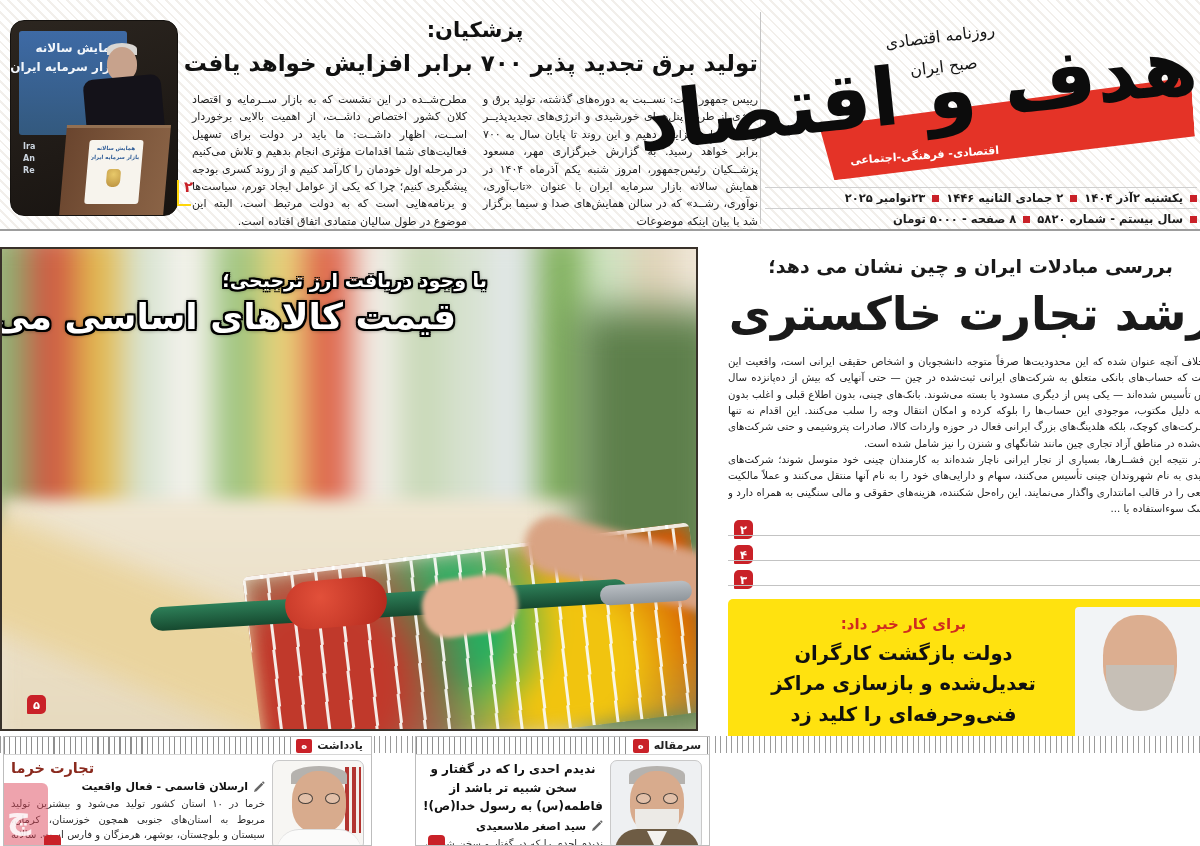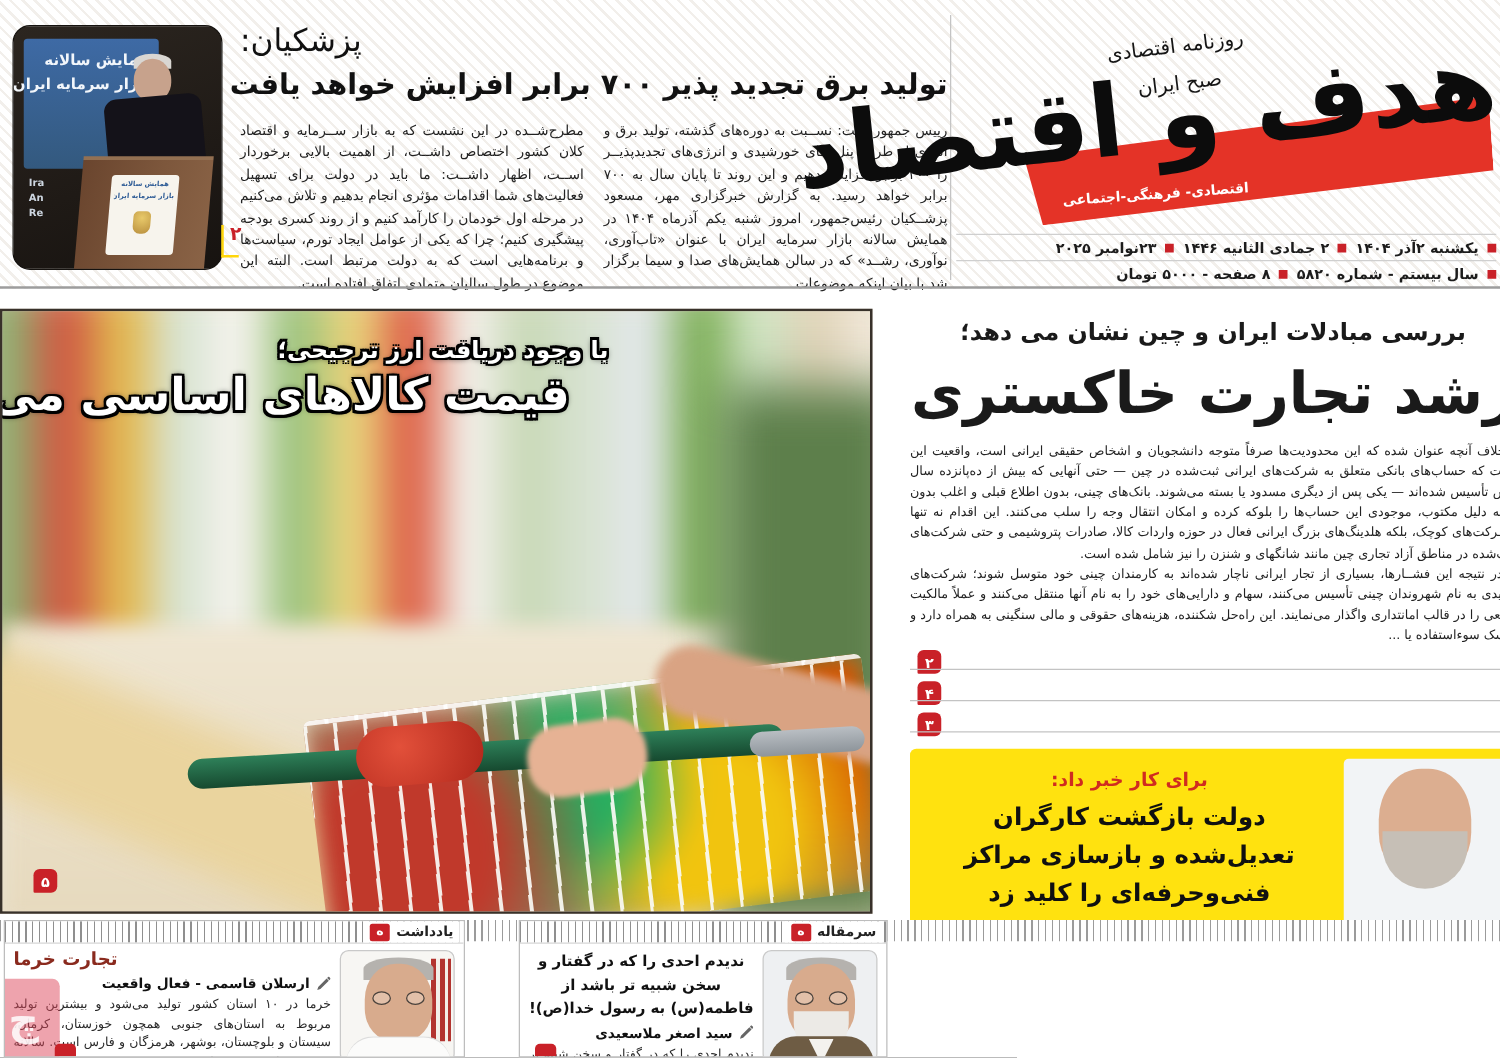--- a/index.html
+++ b/index.html
@@ -24,21 +24,21 @@
   .tl-podium { position:absolute; left:52px; top:104px; width:104px; height:92px; background:linear-gradient(100deg,#6a452e 0%,#7d573c 55%,#8a6346 100%); transform:skewX(-5deg); border-top:3px solid #937052; }
   .tl-placard { position:absolute; left:24px; top:12px; width:54px; height:64px; background:#f7f4ed; border-radius:3px; padding:4px 3px; }
   .tl-placard div { color:#2f5c96; font-size:5.5px; font-weight:bold; text-align:center; line-height:1.7; white-space:nowrap; overflow:hidden; }
   .tl-trophy { margin:6px auto 0; width:14px; height:18px; background:radial-gradient(circle at 50% 30%,#e8c96a,#b98f3e); border-radius:4px 4px 6px 6px; }
   .tl-ref { position:absolute; left:177px; top:178px; width:26px; height:30px; }
   .tl-ref .mark { position:absolute; left:0; top:2px; width:14px; height:26px; border-left:2px solid #ffd60a; border-bottom:2px solid #ffd60a; }
   .tl-ref .num { position:absolute; left:7px; top:0; color:#c92128; font-size:15px; font-weight:bold; }
 
   
   .center-art { position:absolute; left:192px; top:18px; width:566px; }
-  .c-kicker { text-align:left; font-size:25px; font-weight:normal; color:#111; }
+  .c-kicker { text-align:center; font-size:21px; font-weight:bold; color:#111; }
   .c-headline { text-align:center; font-size:23px; font-weight:bold; color:#111; margin-top:8px; white-space:nowrap; }
   .c-cols { display:flex; gap:16px; margin-top:15px; }
   .c-col { width:275px; font-size:11px; line-height:1.58; text-align:justify; color:#222; }
 
   .vrule-header { position:absolute; left:760px; top:12px; width:1px; height:212px; background:#c4c4c4; }
 
   
   .masthead { position:absolute; left:762px; top:0; width:438px; height:196px; }
   .m-band { position:absolute; left:58px; top:90px; width:374px; height:78px; background:#e43327;
     transform:rotate(-4deg); clip-path:polygon(0 30%, 100% 0%, 100% 76%, 3% 100%); }

